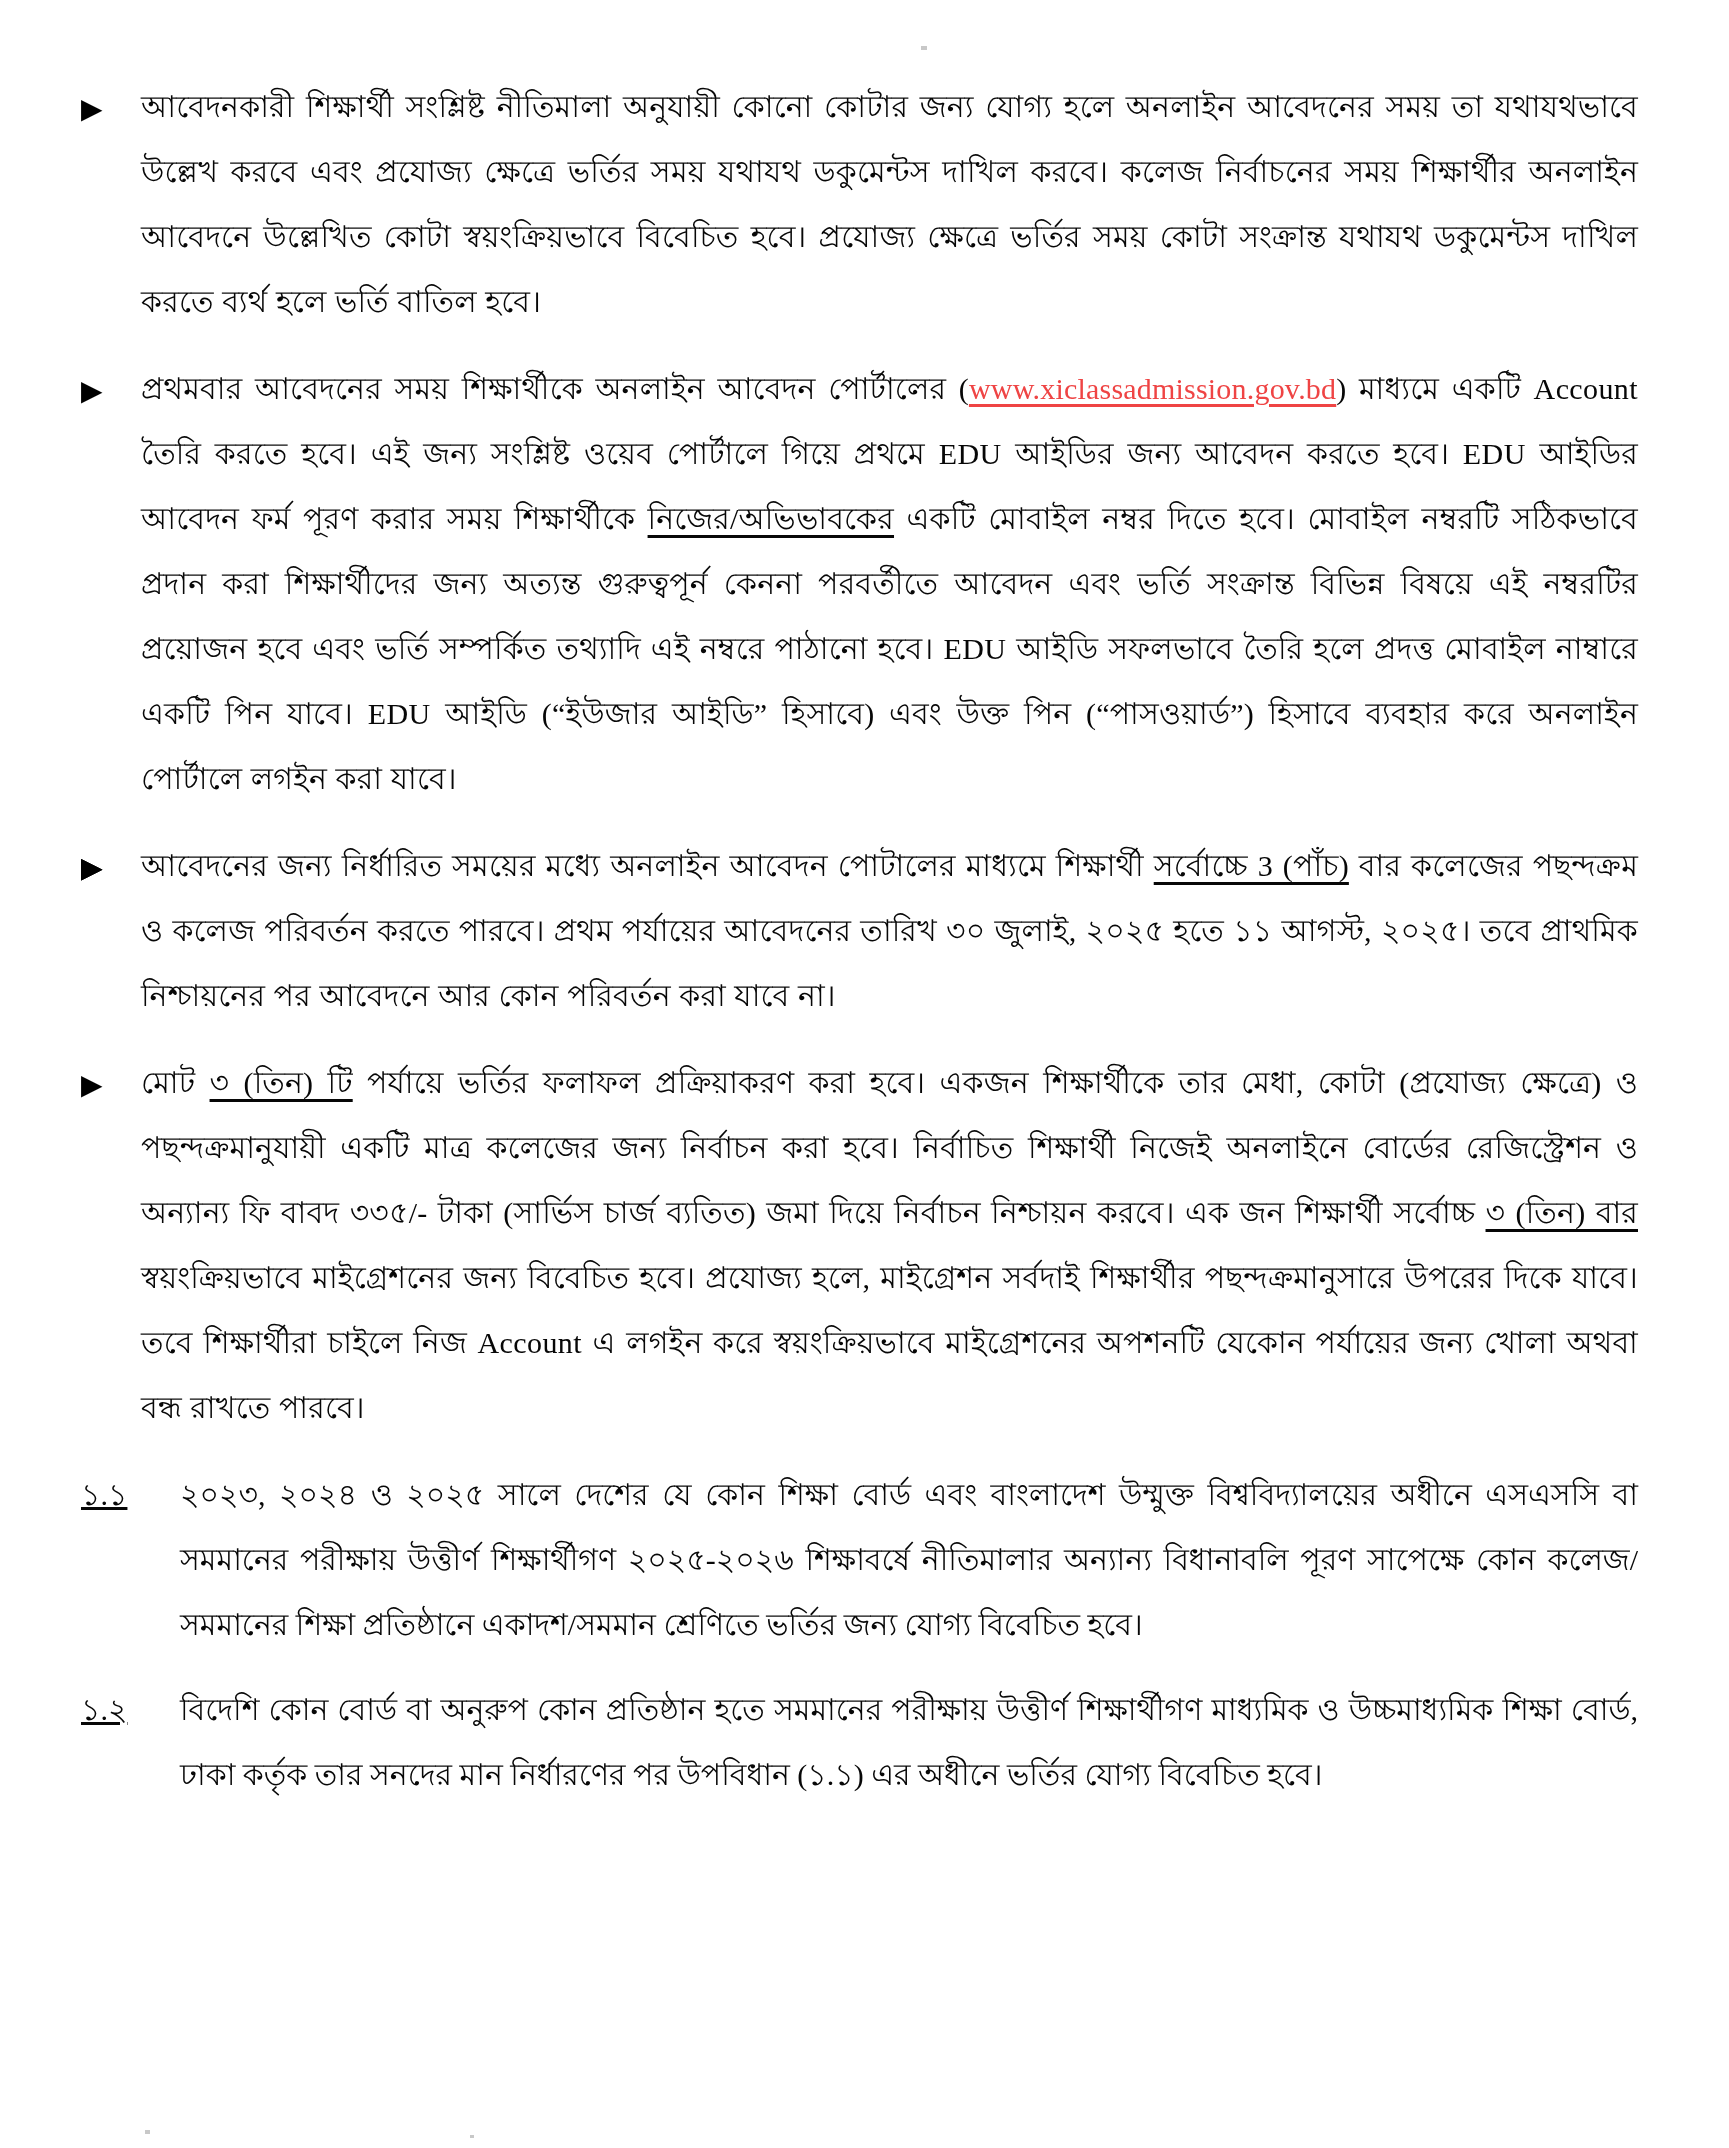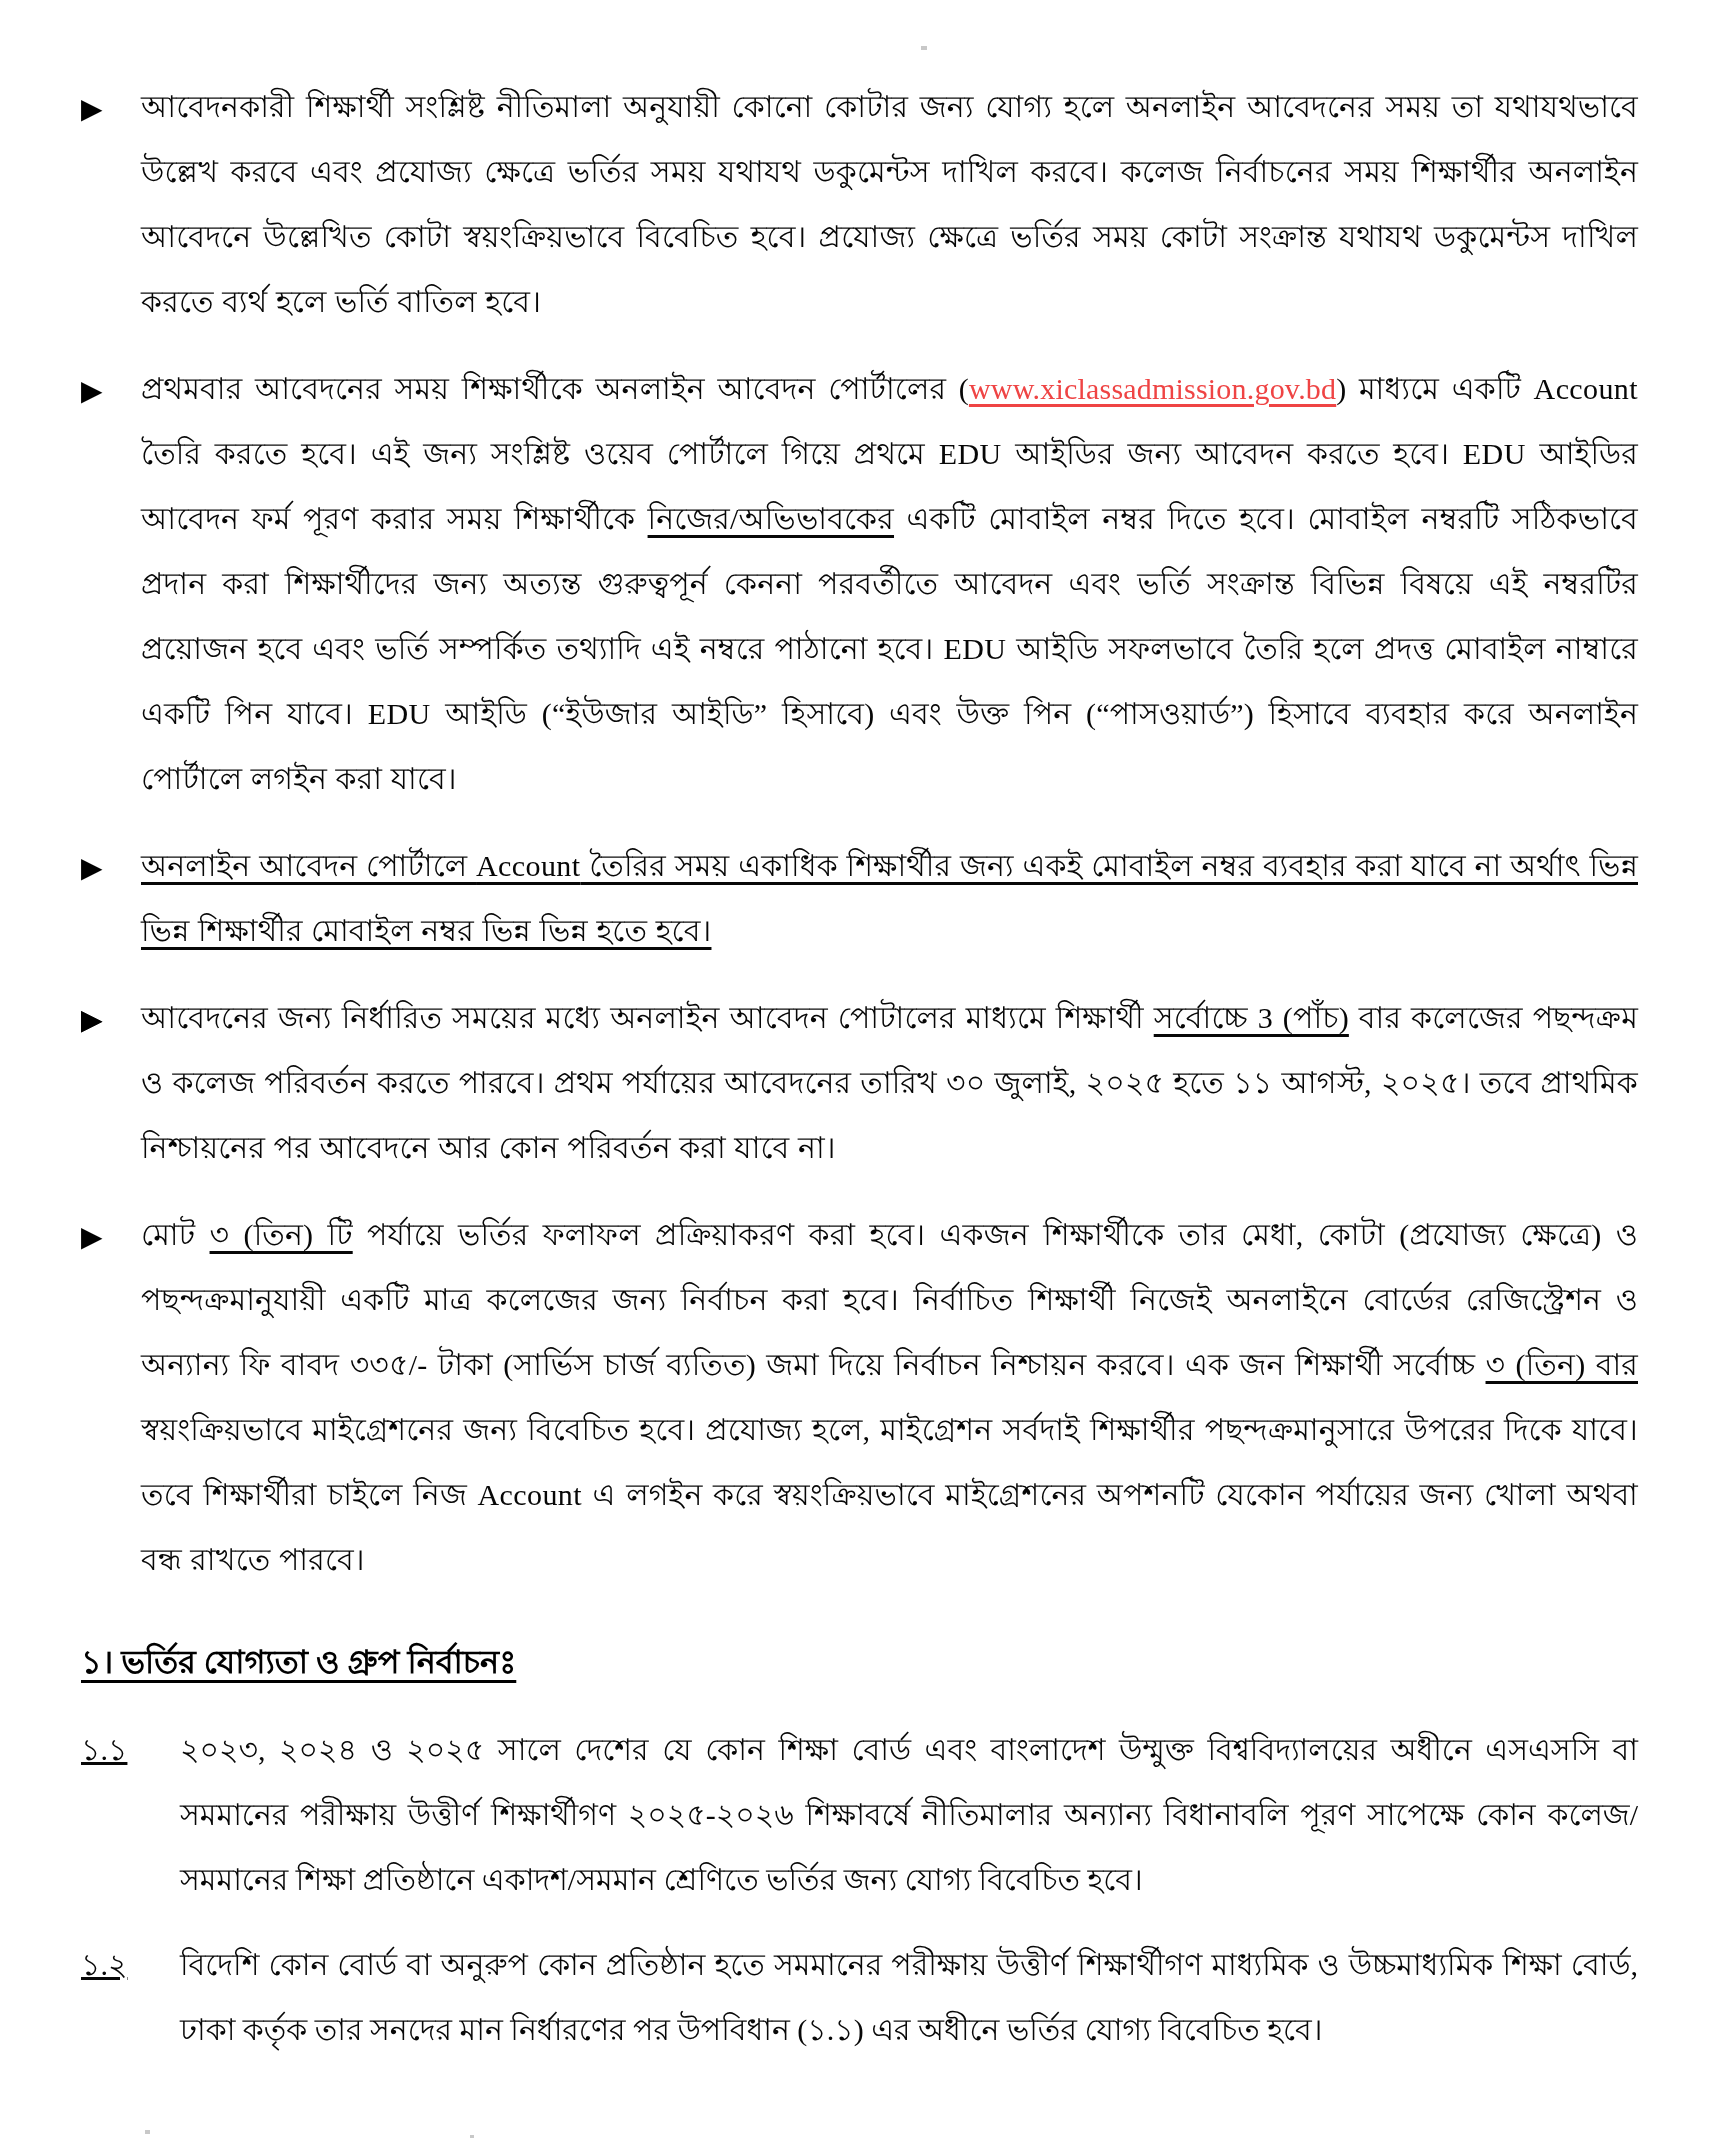--- a/index.html
+++ b/index.html
@@ -134,38 +134,36 @@
     <span class="txt">আবেদনকারী শিক্ষার্থী সংশ্লিষ্ট নীতিমালা অনুযায়ী কোনো কোটার জন্য যোগ্য হলে অনলাইন আবেদনের সময় তা যথাযথভাবে উল্লেখ করবে এবং প্রযোজ্য ক্ষেত্রে ভর্তির সময় যথাযথ ডকুমেন্টস দাখিল করবে। কলেজ নির্বাচনের সময় শিক্ষার্থীর অনলাইন আবেদনে উল্লেখিত কোটা স্বয়ংক্রিয়ভাবে বিবেচিত হবে। প্রযোজ্য ক্ষেত্রে ভর্তির সময় কোটা সংক্রান্ত যথাযথ ডকুমেন্টস দাখিল করতে ব্যর্থ হলে ভর্তি বাতিল হবে।</span>
   </p>
 
   <p class="para">
     <span class="bullet-mark">▶</span>
     <span class="txt">প্রথমবার আবেদনের সময় শিক্ষার্থীকে অনলাইন আবেদন পোর্টালের (<span class="link">www.xiclassadmission.gov.bd</span>) মাধ্যমে একটি <span class="latin">Account</span> তৈরি করতে হবে। এই জন্য সংশ্লিষ্ট ওয়েব পোর্টালে গিয়ে প্রথমে <span class="latin">EDU</span> আইডির জন্য আবেদন করতে হবে। <span class="latin">EDU</span> আইডির আবেদন ফর্ম পূরণ করার সময় শিক্ষার্থীকে <u class="ul">নিজের/অভিভাবকের</u> একটি মোবাইল নম্বর দিতে হবে। মোবাইল নম্বরটি সঠিকভাবে প্রদান করা শিক্ষার্থীদের জন্য অত্যন্ত গুরুত্বপূর্ন কেননা পরবর্তীতে আবেদন এবং ভর্তি সংক্রান্ত বিভিন্ন বিষয়ে এই নম্বরটির প্রয়োজন হবে এবং ভর্তি সম্পর্কিত তথ্যাদি এই নম্বরে পাঠানো হবে। <span class="latin">EDU</span> আইডি সফলভাবে তৈরি হলে প্রদত্ত মোবাইল নাম্বারে একটি পিন যাবে। <span class="latin">EDU</span> আইডি (“ইউজার আইডি” হিসাবে) এবং উক্ত পিন (“পাসওয়ার্ড”) হিসাবে ব্যবহার করে অনলাইন পোর্টালে লগইন করা যাবে।</span>
   </p>
 
   <p class="para underline-all">
     <span class="bullet-mark">▶</span>
-    <span class="txt">অনলাইন আবেদন পোর্টালে <span class="latin">Account</span> তৈরির সময় একাধিক শিক্ষার্থীর জন্য একই মোবাইল নম্বর ব্যবহার করা যাবে না অর্থাৎ ভিন্ন ভিন্ন শিক্ষার্থীর মোবাইল নম্বর ভিন্ন ভিন্ন হতে হবে।</span>
   </p>
 
   <p class="para">
     <span class="bullet-mark">▶</span>
   </p>
 
   <p class="para">
     <span class="bullet-mark">▶</span>
     <span class="txt">আবেদনের জন্য নির্ধারিত সময়ের মধ্যে অনলাইন আবেদন পোটালের মাধ্যমে শিক্ষার্থী <u class="ul">সর্বোচ্চে 3 (পাঁচ)</u> বার কলেজের পছন্দক্রম ও কলেজ পরিবর্তন করতে পারবে। প্রথম পর্যায়ের আবেদনের তারিখ ৩০ জুলাই, ২০২৫ হতে ১১ আগস্ট, ২০২৫। তবে প্রাথমিক নিশ্চায়নের পর আবেদনে আর কোন পরিবর্তন করা যাবে না।</span>
   </p>
 
   <p class="para">
     <span class="bullet-mark">▶</span>
     <span class="txt">মোট <u class="ul">৩ (তিন) টি</u> পর্যায়ে ভর্তির ফলাফল প্রক্রিয়াকরণ করা হবে। একজন শিক্ষার্থীকে তার মেধা, কোটা (প্রযোজ্য ক্ষেত্রে) ও পছন্দক্রমানুযায়ী একটি মাত্র কলেজের জন্য নির্বাচন করা হবে। নির্বাচিত শিক্ষার্থী নিজেই অনলাইনে বোর্ডের রেজিস্ট্রেশন ও অন্যান্য ফি বাবদ ৩৩৫/- টাকা (সার্ভিস চার্জ ব্যতিত) জমা দিয়ে নির্বাচন নিশ্চায়ন করবে। এক জন শিক্ষার্থী সর্বোচ্চ <u class="ul">৩ (তিন) বার</u> স্বয়ংক্রিয়ভাবে মাইগ্রেশনের জন্য বিবেচিত হবে। প্রযোজ্য হলে, মাইগ্রেশন সর্বদাই শিক্ষার্থীর পছন্দক্রমানুসারে উপরের দিকে যাবে। তবে শিক্ষার্থীরা চাইলে নিজ <span class="latin">Account</span> এ লগইন করে স্বয়ংক্রিয়ভাবে মাইগ্রেশনের অপশনটি যেকোন পর্যায়ের জন্য খোলা অথবা বন্ধ রাখতে পারবে।</span>
   </p>
 
-  <div class="section-heading">১। ভর্তির যোগ্যতা ও গ্রুপ নির্বাচনঃ</div>
 
   <p class="num-item">
     <span class="num">১.১</span>
     <span class="txt">২০২৩, ২০২৪ ও ২০২৫ সালে দেশের যে কোন শিক্ষা বোর্ড এবং বাংলাদেশ উম্মুক্ত বিশ্ববিদ্যালয়ের অধীনে এসএসসি বা সমমানের পরীক্ষায় উত্তীর্ণ শিক্ষার্থীগণ ২০২৫-২০২৬ শিক্ষাবর্ষে নীতিমালার অন্যান্য বিধানাবলি পূরণ সাপেক্ষে কোন কলেজ/সমমানের শিক্ষা প্রতিষ্ঠানে একাদশ/সমমান শ্রেণিতে ভর্তির জন্য যোগ্য বিবেচিত হবে।</span>
   </p>
 
   <p class="num-item">
     <span class="num">১.২</span>
     <span class="txt">বিদেশি কোন বোর্ড বা অনুরুপ কোন প্রতিষ্ঠান হতে সমমানের পরীক্ষায় উত্তীর্ণ শিক্ষার্থীগণ মাধ্যমিক ও উচ্চমাধ্যমিক শিক্ষা বোর্ড, ঢাকা কর্তৃক তার সনদের মান নির্ধারণের পর উপবিধান (১.১) এর অধীনে ভর্তির যোগ্য বিবেচিত হবে।</span>
   </p>

